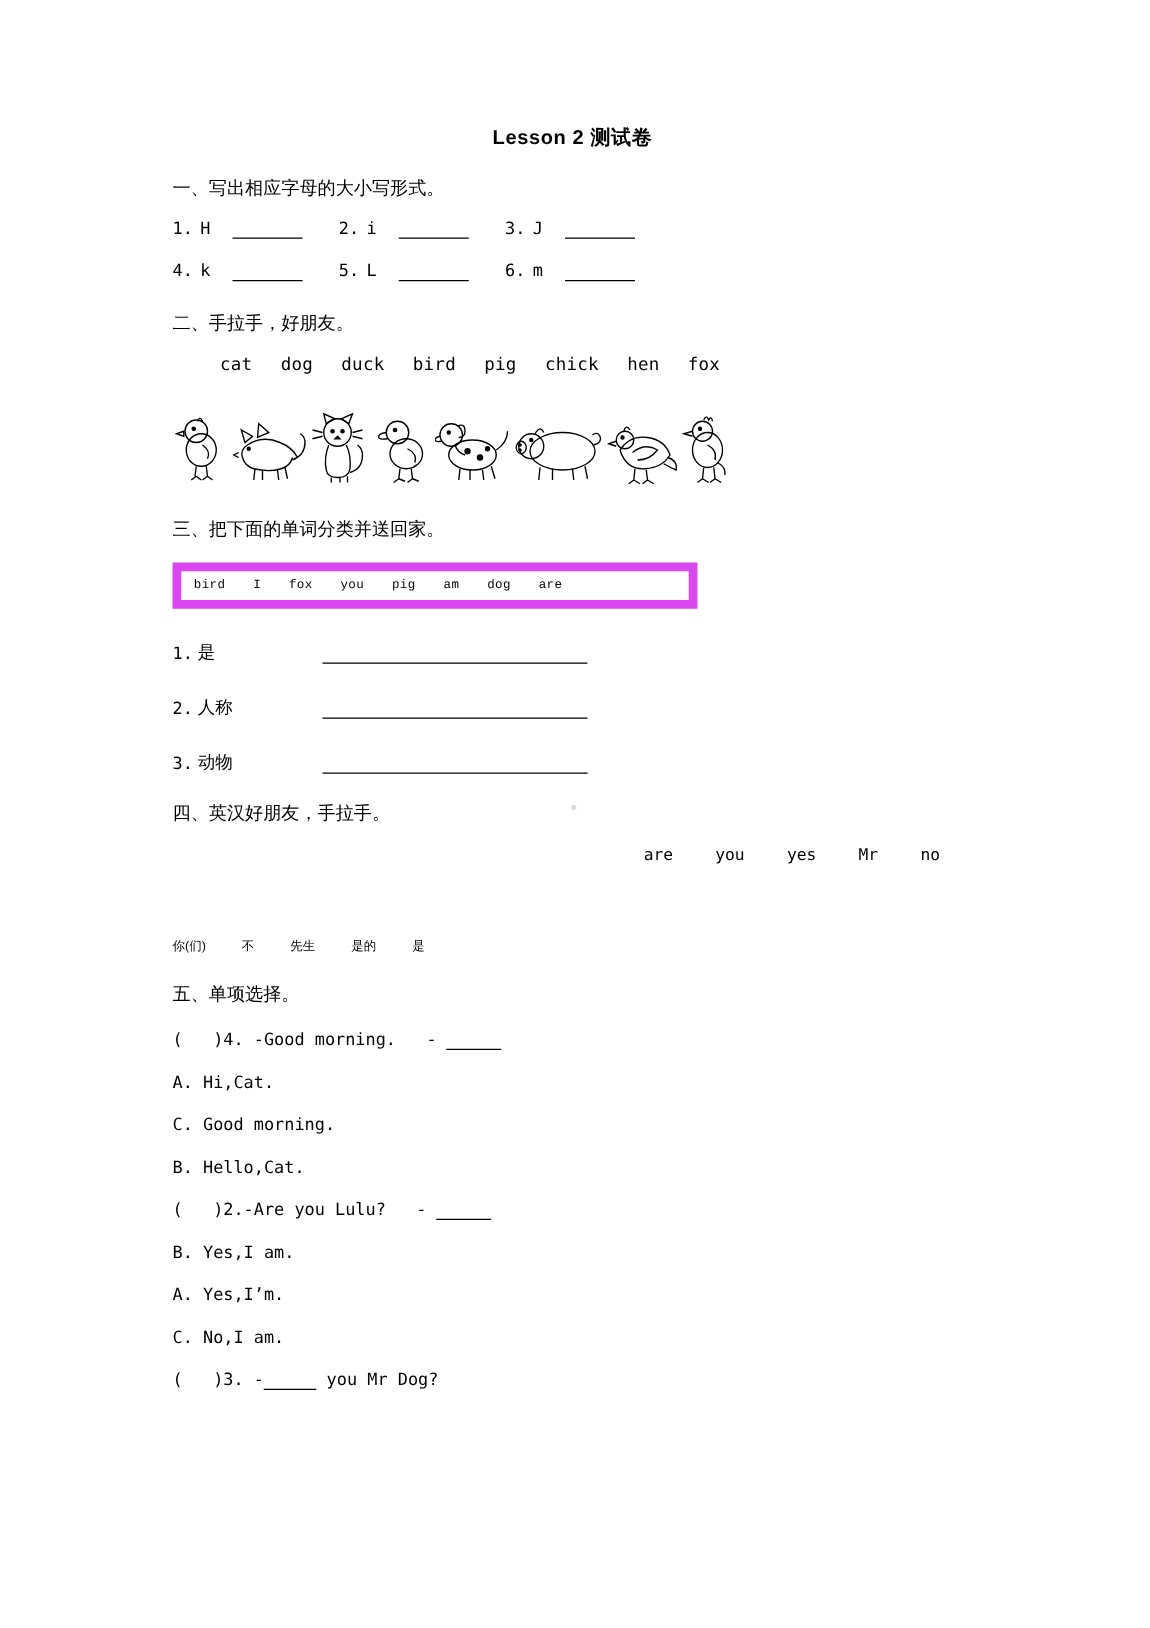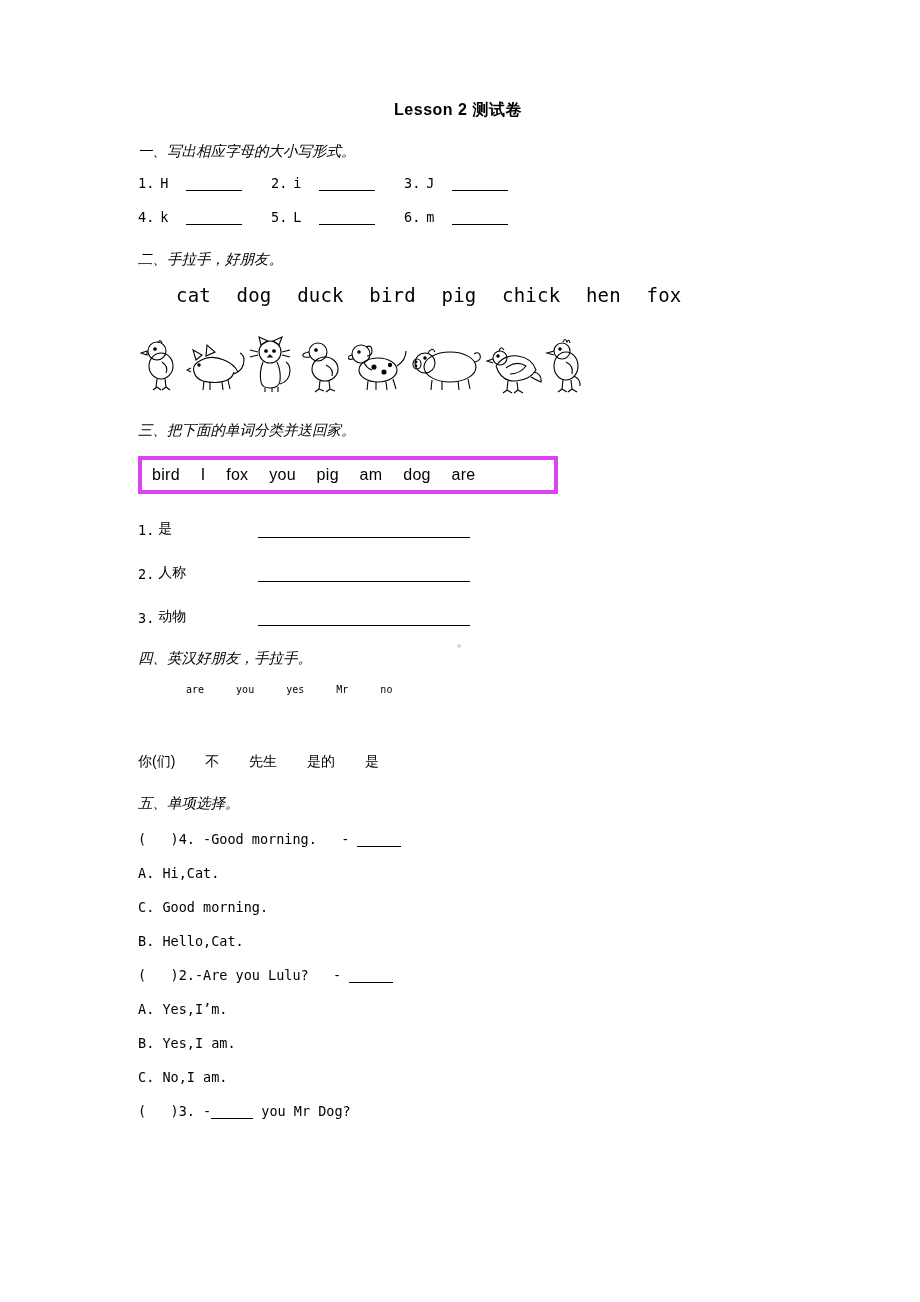--- a/index.html
+++ b/index.html
@@ -33,21 +33,20 @@
     font-weight: bold;
     font-size: 16px;
     letter-spacing: 0.5px;
     margin: 0 0 20px 0;
   }
   .section-head {
     font-family: "Liberation Sans", sans-serif;
     font-size: 14.5px;
     margin: 0 0 14px 0;
     line-height: 1.4;
-    font-style: italic;
   }
   
   .letter-row {
     display: flex;
     margin: 0 0 18px 0;
     font-family: "DejaVu Sans Mono", monospace;
     font-size: 13.5px;
   }
   .letter-item {
     display: flex;
@@ -60,42 +59,42 @@
   .blank-line {
     display: inline-block;
     border-bottom: 1px solid #000;
     width: 56px;
     height: 12px;
     margin-left: 18px;
   }
   
   .word-row {
     font-family: "DejaVu Sans Mono", monospace;
-    font-size: 19px;
+    font-size: 14px;
     margin: 6px 0 0 38px;
     letter-spacing: 0.2px;
   }
   .word-row span { margin-right: 14px; }
   .animals {
     margin: 26px 0 0 2px;
     display: flex;
     align-items: flex-end;
     gap: 2px;
     height: 62px;
   }
   .animals svg { display: block; }
   
   .wordbank {
     margin: 16px 0 0 0;
-    border: 4px solid #d946ef;
+    border: 7px solid #d946ef;
     width: 420px;
     box-sizing: border-box;
     padding: 6px 10px;
-    font-family: Liberation Sans, sans-serif;
-    font-size: 16px;
+    font-family: Liberation Mono, monospace;
+    font-size: 10px;
     letter-spacing: 0.3px;
   }
   .wordbank span { margin-right: 16px; }
   .cat-row {
     display: flex;
     align-items: flex-end;
     font-family: "DejaVu Sans Mono", monospace;
     font-size: 13.5px;
     margin-top: 26px;
   }
@@ -112,27 +111,28 @@
   }
   .long-blank {
     display: inline-block;
     border-bottom: 1px solid #000;
     width: 212px;
     height: 13px;
   }
   
   .s4-en {
     font-family: "DejaVu Sans Mono", monospace;
-    font-size: 10px;
+    font-size: 13px;
     margin: 16px 0 0 48px;
+    text-align: right;
   }
   .s4-en span { margin-right: 26px; }
   .s4-cn {
     font-family: "Liberation Sans", sans-serif;
-    font-size: 14px;
+    font-size: 10px;
     margin: 58px 0 0 0;
   }
   .s4-cn span { margin-right: 26px; }
   
   .q-line {
     font-family: "DejaVu Sans Mono", monospace;
     font-size: 13.5px;
     margin: 18px 0 0 0;
     white-space: pre;
   }
@@ -383,20 +383,20 @@
     </div>
 
     <div class="section-head" style="margin-top:22px;">五、单项选择。</div>
 
     <div class="q-line"><span>(   )4. -Good morning.   - </span><span class="inline-blank"></span></div>
     <div class="opt-line">A. Hi,Cat.</div>
     <div class="opt-line">C. Good morning.</div>
     <div class="opt-line">B. Hello,Cat.</div>
 
     <div class="q-line"><span>(   )2.-Are you Lulu?   - </span><span class="inline-blank"></span></div>
+    <div class="opt-line">B. Yes,I am.</div>
     <div class="opt-line">A. Yes,I’m.</div>
-    <div class="opt-line">B. Yes,I am.</div>
     <div class="opt-line">C. No,I am.</div>
 
     <div class="q-line"><span>(   )3. -</span><span class="inline-blank sm"></span><span> you Mr Dog?</span></div>
 
   </div>
 </div>
 
 </body></html>

